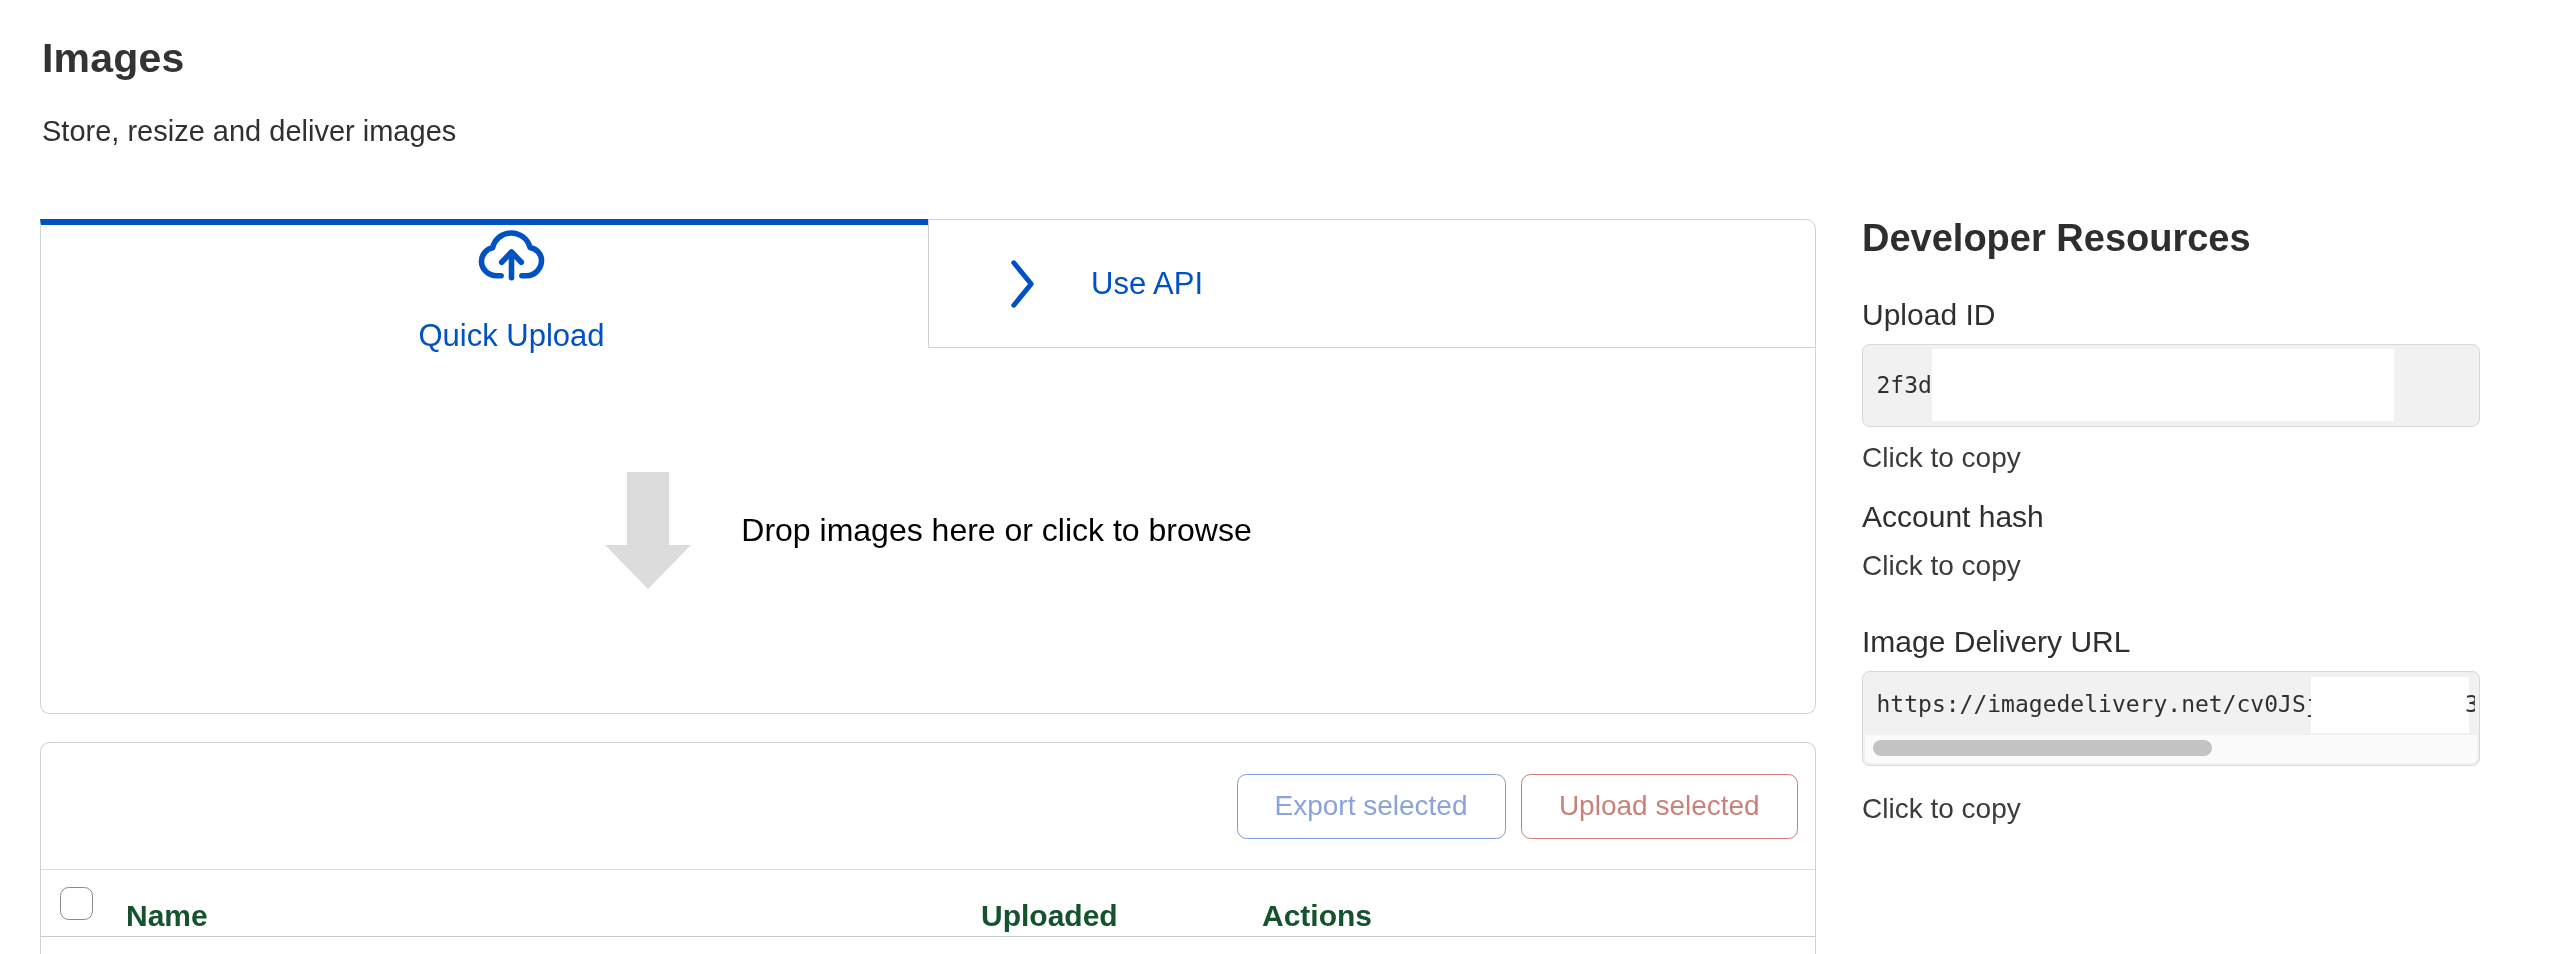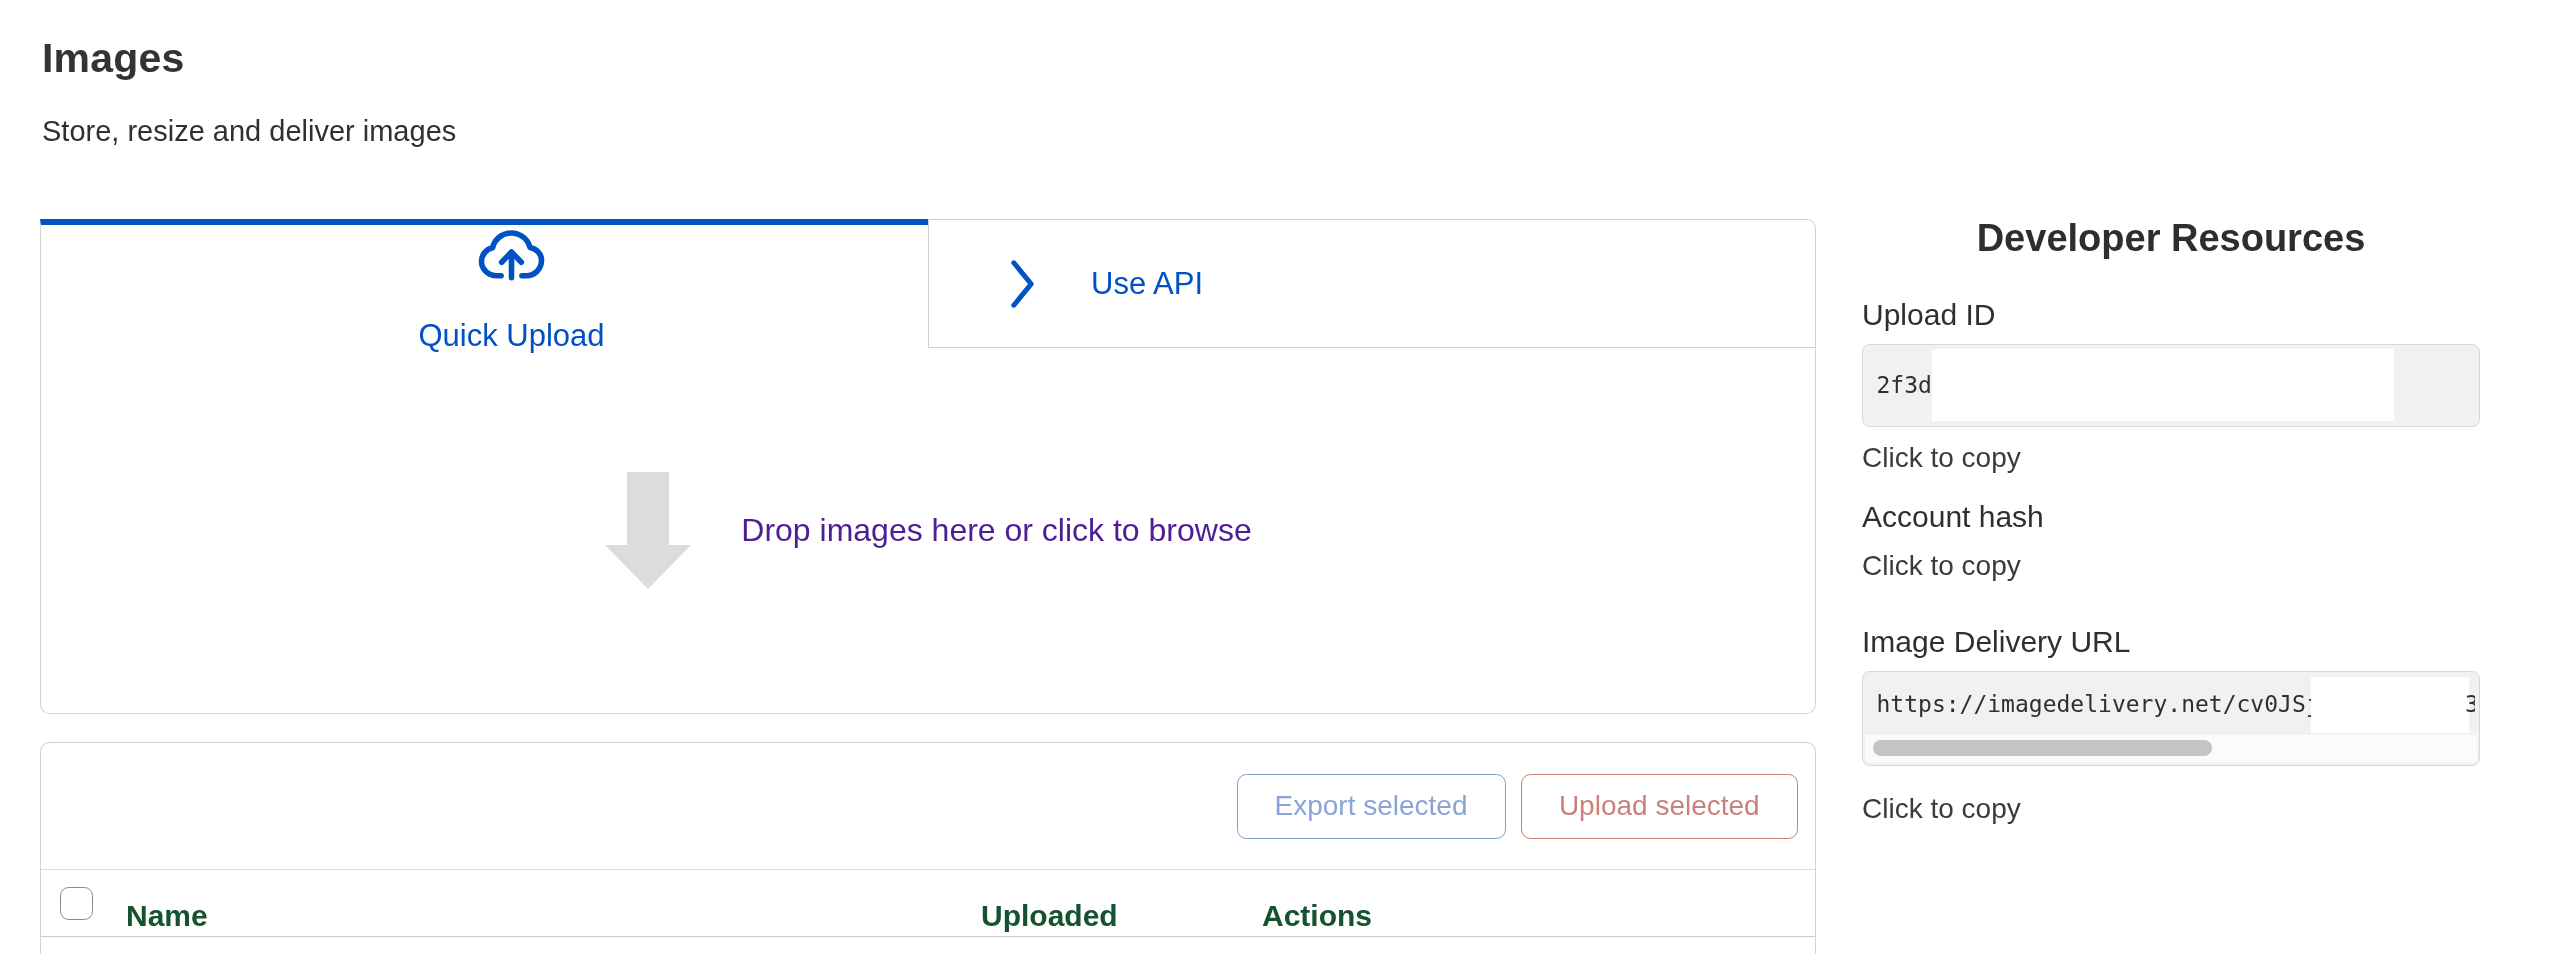--- a/index.html
+++ b/index.html
@@ -60,21 +60,21 @@
     cursor: pointer;
   }
   .drop-arrow { display: flex; flex-direction: column; align-items: center; width: 87px; }
   .drop-arrow .shaft { width: 42px; height: 73px; background: #dcdcdc; }
   .drop-arrow .head {
     width: 0; height: 0;
     border-left: 43px solid transparent;
     border-right: 43px solid transparent;
     border-top: 44px solid #dcdcdc;
   }
-  .drop-label { font-size: 32px; color: #4c1d95; }
+  .drop-label { font-size: 32px; color: #000000; }
 
   
   .table-card {
     position: absolute; left: 40px; top: 742px;
     width: 1776px; height: 289px;
     border: 1.9px solid #d2d2d2;
     border-top-left-radius: 9.6px;
     border-top-right-radius: 9.6px;
     border-bottom: none;
     background: #fff;
@@ -106,21 +106,21 @@
   .th {
     position: absolute; top: 12px; line-height: 67px;
     font-size: 30px; font-weight: 700; color: #14532d;
   }
   .th-name { left: 85px; }
   .th-uploaded { left: 940px; }
   .th-actions { left: 1221px; }
 
   
   .sidebar { position: absolute; left: 1862px; top: 217px; width: 618px; }
-  .sidebar-title { font-size: 38px; font-weight: 700; color: #2e2e2e; text-align: center; }
+  .sidebar-title { font-size: 38px; font-weight: 700; color: #2e2e2e; }
   .field-label { font-size: 30px; color: #2f2f2f; }
   .label-1 { margin-top: 38px; }
   .label-2 { margin-top: 26px; }
   .label-3 { margin-top: 43px; }
   .copy-box {
     position: relative; width: 618px; height: 83px; margin-top: 11.5px;
     background: #f1f1f2; border: 1.9px solid #d8d8d8; border-radius: 7.7px;
     display: flex; align-items: center; padding-left: 13.5px;
     font-family: "DejaVu Sans Mono", monospace;
     font-size: 23px; color: #2f2f2f;

